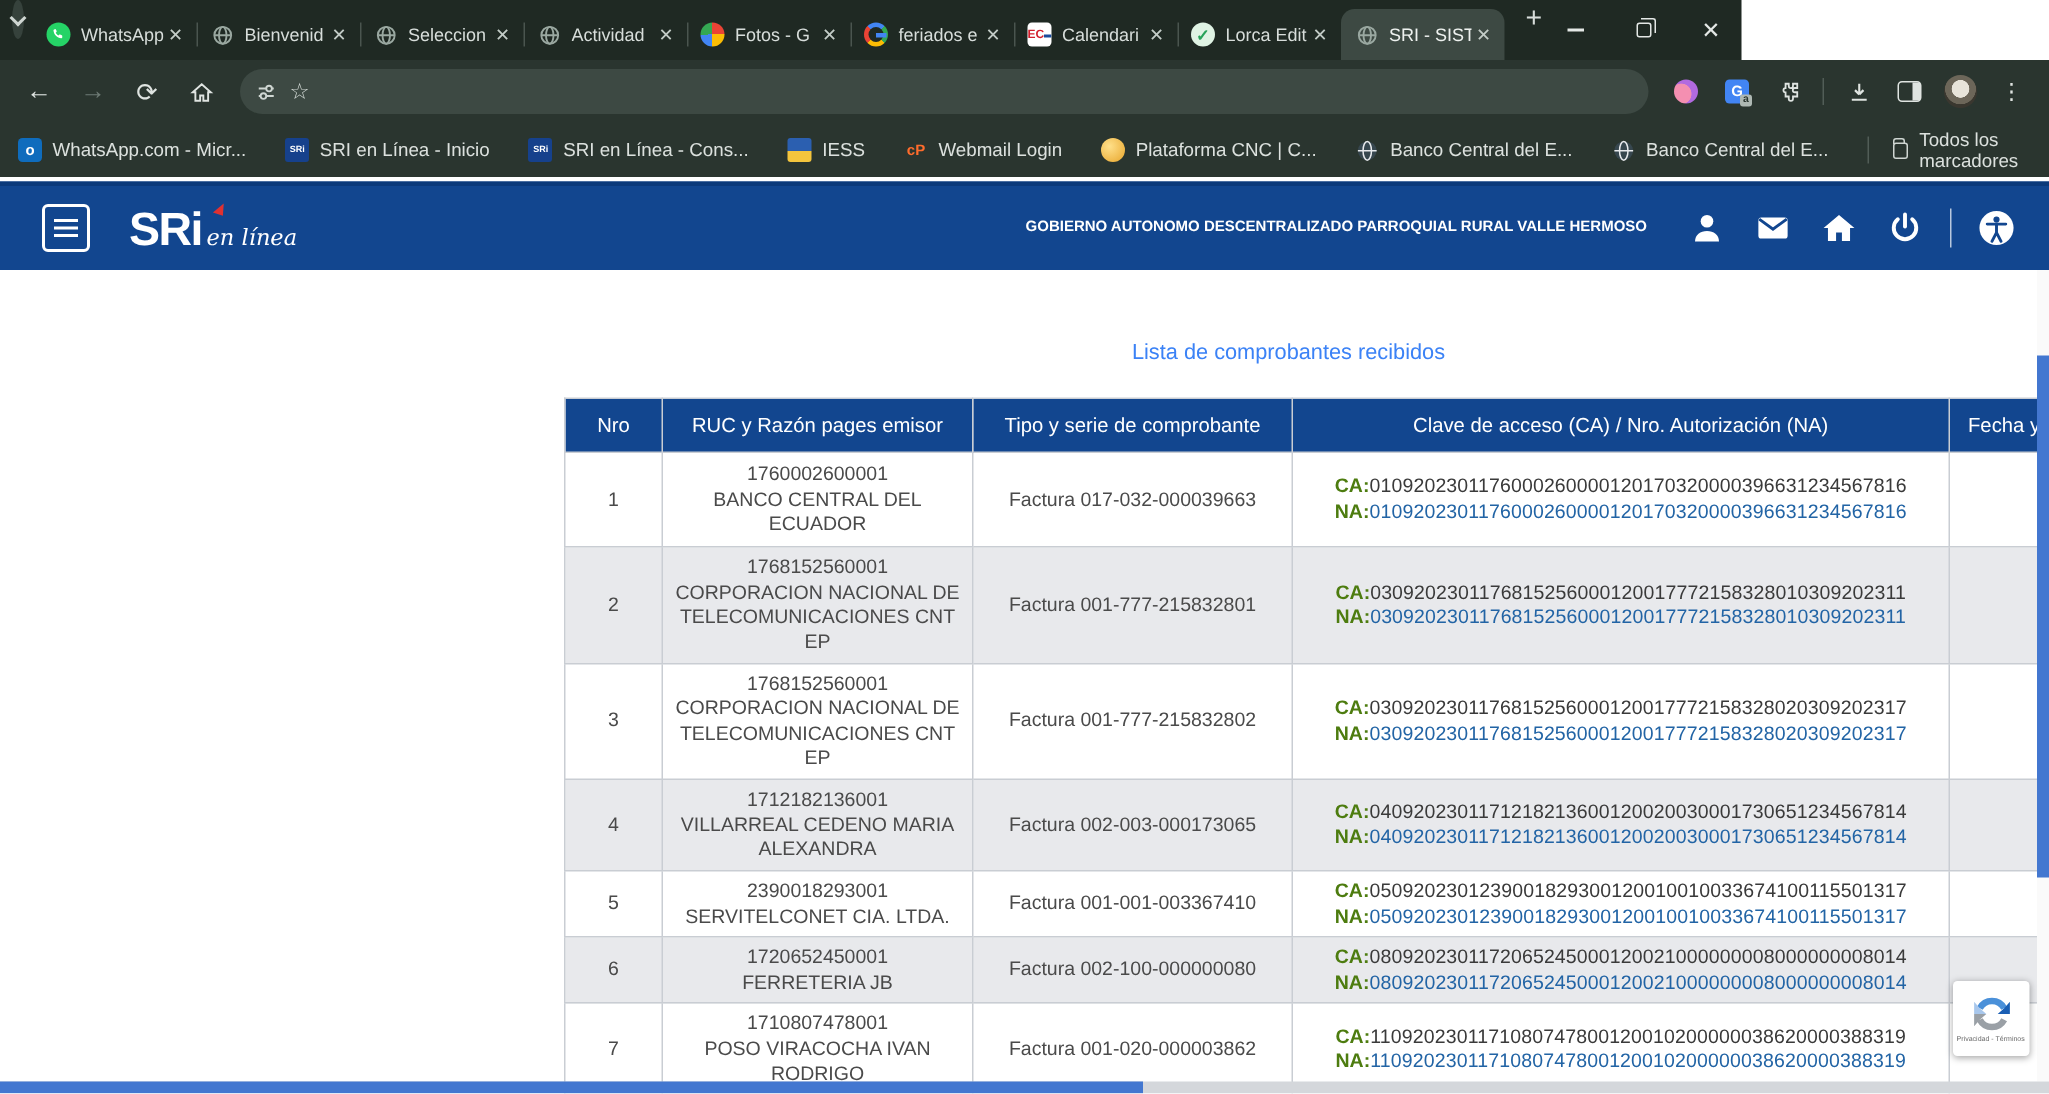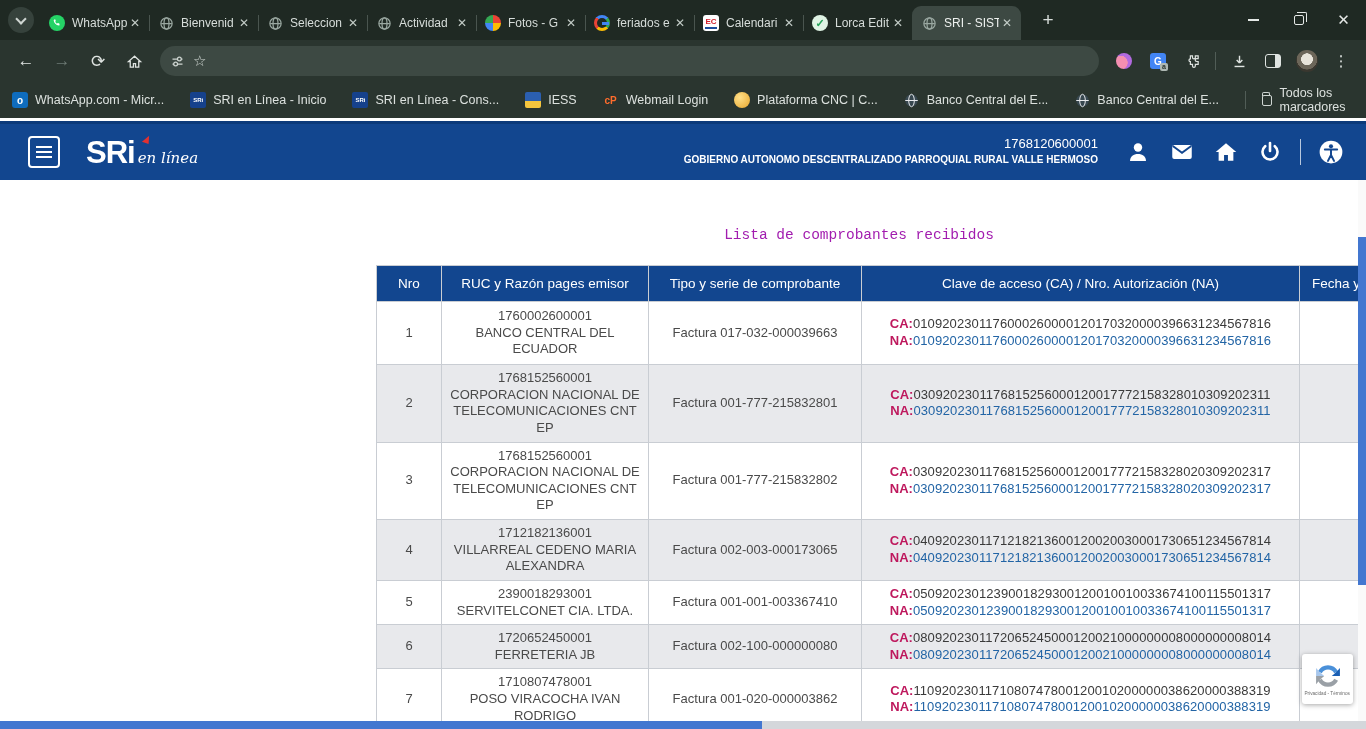--- a/index.html
+++ b/index.html
@@ -1,22 +1,22 @@
 <!DOCTYPE html>
 <html><head>
 <meta charset="utf-8">
 <style>
   * { margin:0; padding:0; box-sizing:border-box; }
   html,body { width:1366px; height:729px; overflow:hidden; background:#fff; }
   #screen { position:relative; width:1366px; height:729px; overflow:hidden;
             font-family:"Liberation Sans", sans-serif; background:#fff; }
 
   
-  .tabstrip { position:absolute; left:0; top:0; width:1366px; height:40px;
-              background:#1f2923; display:flex; align-items:center; }
+  .tabstrip { position:absolute; left:0; top:0; width:1161px; height:40px;
+              background:#1f2923; display:flex; align-items:flex-start; }
   .tab-search { width:26px; height:26px; border-radius:50%; background:#36423c;
                 margin:0 6px 0 8px; display:flex; align-items:center; justify-content:center; }
   .chev { width:8px; height:8px; border-right:2px solid #cfd6d2; border-bottom:2px solid #cfd6d2;
           transform:rotate(45deg); margin-top:-3px; }
   .tabs { display:flex; height:40px; align-items:flex-end; }
   .tab { position:relative; width:109px; height:34px; display:flex; align-items:center;
          padding:0 6px 0 9px; color:#d7ddda; font-size:12px; }
   .tab:not(.active):not(:first-child)::before { content:""; position:absolute; left:0; top:9px;
          height:16px; width:1px; background:#4a554f; }
   .tab.active { background:#3d4943; border-radius:9px 9px 0 0; height:34px; color:#eef1ef; }
@@ -35,21 +35,21 @@
 
   
   .fav { width:16px; height:16px; flex:none; display:flex; align-items:center; justify-content:center;
          font-size:9px; border-radius:50%; overflow:hidden; }
   .fav svg { display:block; }
   .fav-whatsapp { background:#25d366; }
   .fav-photos { background:conic-gradient(#ea4335 0 25%, #fbbc04 25% 50%, #4285f4 50% 75%, #34a853 75% 100%); }
   .fav-google { background:conic-gradient(from -45deg, #4285f4 0 25%, #34a853 25% 50%, #fbbc04 50% 75%, #ea4335 75% 100%); position:relative; }
   .fav-google::after { content:""; position:absolute; inset:3px; background:#1f2923; border-radius:50%; }
   .fav-google::before { content:""; position:absolute; right:1px; top:7px; width:7px; height:3px; background:#4285f4; z-index:2; }
-  .fav-ec { background:#fff; border-radius:3px; flex-direction:column; }
+  .fav-ec { background:#fff; border-radius:3px; }
   .fav-ec .ec-t { color:#d21f2c; font-weight:bold; font-size:8px; line-height:8px; }
   .fav-ec .ec-b { width:12px; height:2px; background:#1b4c9c; margin-top:1px; }
   .fav-lorca { background:#dff3e4; }
   .fav-lorca span { color:#27a35a; font-size:11px; font-weight:bold; }
   .fav-outlook { background:#0f6cbd; border-radius:3px; color:#fff; font-weight:bold; font-size:10px; }
   .fav-sri { background:#16418c; border-radius:2px; color:#fff; font-weight:bold; font-size:6px; }
   .fav-iess { background:linear-gradient(180deg,#2b5fb0 55%, #f4c53d 55%); border-radius:2px; }
   .fav-cp { color:#ff6c2c; font-weight:bold; font-size:10px; border-radius:0; }
   .fav-cnc { background:radial-gradient(circle at 35% 35%, #ffe08a, #e8a62c); }
   .globe-svg { width:15px; height:15px; }
@@ -116,33 +116,33 @@
          border-left:7px solid #2b2b2b; margin-left:11px; }
   .ff { display:flex; align-items:center; margin-left:13px; }
   .ff i { width:3px; height:10px; background:#1e1e1e; margin-right:2px; }
   .ff .ff-tri { width:0; height:0; border-top:7px solid transparent; border-bottom:7px solid transparent;
          border-left:10px solid #1e1e1e; margin-left:1px; }
   .sidebar-label { margin-left:14px; font-size:12.5px; color:#3c3c3c; }
   .side-thumb { position:absolute; left:263px; top:2px; width:7px; height:27px; background:#c9c9c9; border-radius:4px; }
 
   
   .page-title { position:absolute; left:376px; top:227px; width:966px; text-align:center;
-                font-size:14.5px; color:#a21caf;font-family:Liberation Mono, monospace; }
+                font-size:14.5px; color:#3b82f6; }
   table.comp { position:absolute; left:376px; top:265px; width:1090px; border-collapse:collapse;
                table-layout:fixed; background:#fff; }
   table.comp col.c1{width:65px} table.comp col.c2{width:207px} table.comp col.c3{width:213px}
   table.comp col.c4{width:438px} table.comp col.c5{width:167px}
   table.comp th { background:#12468f; color:#fff; font-weight:normal; font-size:13.5px; height:36px;
                   border:1px solid #c9cdd3; }
   table.comp td { border:1px solid #c9cdd3; font-size:13px; color:#4a4a4a; text-align:center;
                   vertical-align:middle; padding:5px 4px; line-height:1.28; }
   tr.alt td { background:#e8e9ec; }
   td.c-ruc { padding:5px 14px; }
   td.c-clave { text-align:left; padding-left:10px; font-size:13.4px; }
-  td.c-clave b { color:#be185d; }
+  td.c-clave b { color:#4d7c0f; }
   td.c-clave .num { color:#3a3a3a; letter-spacing:.1px; }
   td.c-clave .na { color:#2264a5; }
   td.c-fecha { text-align:left; padding-left:37px; }
   th.h-fecha { text-align:left; padding-left:12px; }
 
   
   .v-scroll { position:absolute; right:0; top:180px; width:8px; height:541px; background:#fafafa; }
   .v-thumb { position:absolute; left:0; top:57px; width:8px; height:348px; background:#4377d0; }
   .h-scroll { position:absolute; left:0; bottom:0; width:1366px; height:8px; background:#d4d7db; }
   .h-thumb { position:absolute; left:0; top:0; height:8px; width:762px; background:#4377d0; }
@@ -356,21 +356,20 @@
         <i></i>
         <i></i>
       </div>
     <div class="sri-logo">
       <span class="big">SRi</span>
       <span class="tittle"></span>
       <span class="script">en línea</span>
     </div>
     <div class="hdr-right">
       <div class="hdr-id">
-        <div class="ruc">1768120600001</div>
         <div class="entity">GOBIERNO AUTONOMO DESCENTRALIZADO PARROQUIAL RURAL VALLE HERMOSO</div>
       </div>
       <div class="hdr-ic">
         <svg width="24" height="24" viewBox="0 0 24 24">
             <circle cx="12" cy="7.5" r="4.2" fill="#fff"></circle>
             <path d="M4 21c0-4.4 3.6-7 8-7s8 2.6 8 7z" fill="#fff"></path>
           </svg>
       </div>
       <div class="hdr-ic">
         <svg width="26" height="26" viewBox="0 0 24 24">

